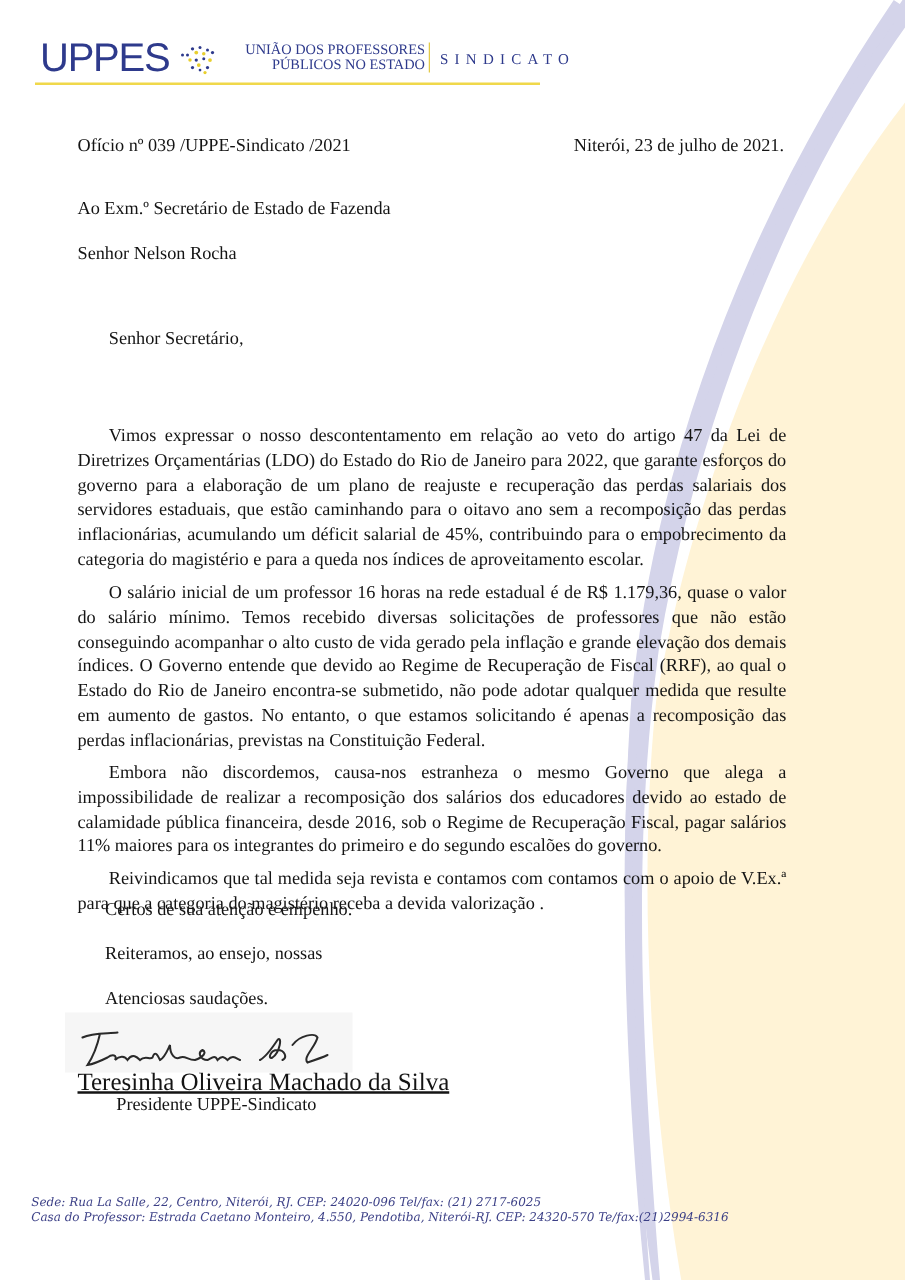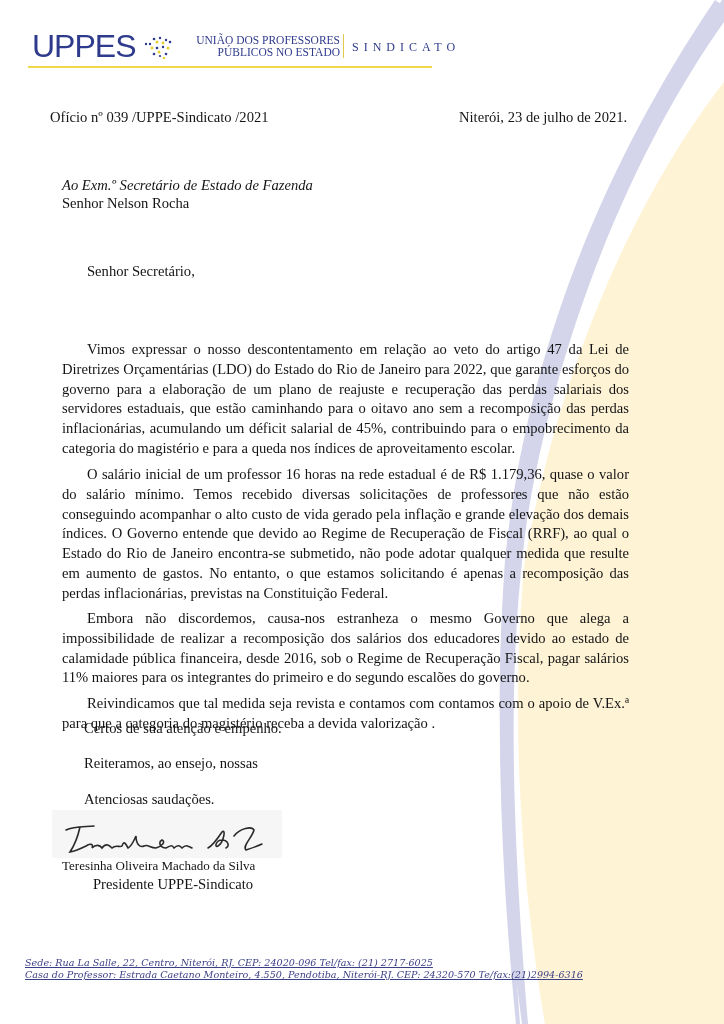--- a/index.html
+++ b/index.html
@@ -24,21 +24,21 @@
     
     .t { position: absolute; font-size: 14.6px; line-height: 20px; white-space: nowrap; }
     .para { position: absolute; left: 62px; width: 567px; font-size: 14.6px; line-height: 19.8px;
       text-align: justify; text-indent: 25px; margin-top: 44px; }
 
     .sig-block { position: absolute; left: 52px; top: 810px; width: 230px; height: 90px; }
     .sig-bg { position: absolute; left: 0; top: 0; width: 230px; height: 48px; background: #f6f6f6; }
     .sig-svg { position: absolute; left: 10px; top: 8px; }
 
     .footer { position: absolute; left: 25px; top: 957px; font-family: "DejaVu Serif", serif;
-      font-style: italic; font-size: 9.6px; line-height: 12.2px; color: #3b3f86; white-space: nowrap; text-decoration: underline; }
+      font-style: italic; font-size: 9.6px; line-height: 12.2px; color: #3b3f86; white-space: nowrap; }
     .footer div { white-space: nowrap; }
   </style>
 </head>
 <body>
 
 <svg class="bg" width="724" height="1024" viewBox="0 0 724 1024">
 
   <path d="M724,82 C640,190 560,360 525,560 C510,700 520,880 545,1024 L724,1024 Z" fill="#fff3d6"></path>
 
   <path d="M724,0 L724,22 C640,140 560,320 527,520 C508,660 510,800 528,1024 L522,1024 C500,860 496,700 503,600 C515,400 590,190 722,0 Z" fill="#d4d4ea"></path>
@@ -74,43 +74,43 @@
     </svg>
     <div class="logo-union">
       <div>UNIÃO DOS PROFESSORES</div>
       <div>PÚBLICOS NO ESTADO</div>
     </div>
     <div class="logo-divider"></div>
     <div class="logo-sindicato">SINDICATO</div>
   </div>
   <div class="logo-rule"></div>
 
-  <div class="t" style="left:50px; top:107px;">Ofício nº 039 /UPPE-Sindicato /2021</div>
+  <div class="t" style="left:62px; top:107px;">Ofício nº 039 /UPPE-Sindicato /2021</div>
   <div class="t" style="left:459px; top:107px;">Niterói, 23 de julho de 2021.</div>
 
-  <div class="t" style="left:62px; top:175px;font-style:italic;">Ao Exm.º Secretário de Estado de Fazenda</div>
+  <div class="t" style="left:62px; top:157px;">Ao Exm.º Secretário de Estado de Fazenda</div>
   <div class="t" style="left:62px; top:193px;">Senhor Nelson Rocha</div>
 
   <div class="t" style="left:87px; top:261px;">Senhor Secretário,</div>
 
   <div class="para" style="top:296px;">Vimos expressar o nosso descontentamento em relação ao veto do artigo 47 da Lei de Diretrizes Orçamentárias (LDO) do Estado do Rio de Janeiro para 2022, que garante esforços do governo para a elaboração de um plano de reajuste e recuperação das perdas salariais dos servidores estaduais, que estão caminhando para o oitavo ano sem a recomposição das perdas inflacionárias, acumulando um déficit salarial de 45%, contribuindo para o empobrecimento  da categoria do magistério e para a queda nos índices de aproveitamento escolar.</div>
   <div class="para" style="top:421px;">O salário inicial de um professor 16 horas na rede estadual é de R$ 1.179,36, quase o valor do salário mínimo. Temos recebido diversas solicitações de professores que não estão conseguindo acompanhar o alto custo de vida gerado pela inflação e grande elevação dos demais índices. O Governo entende que devido ao Regime de Recuperação de Fiscal (RRF), ao qual o Estado do Rio de Janeiro encontra-se submetido, não pode adotar qualquer medida que resulte em aumento de gastos. No entanto, o que estamos solicitando é apenas a recomposição das perdas inflacionárias, previstas na Constituição Federal.</div>
   <div class="para" style="top:565px;">Embora não discordemos, causa-nos estranheza o mesmo Governo que alega a impossibilidade de realizar a recomposição dos salários dos educadores devido ao estado de calamidade pública financeira, desde 2016, sob o Regime de Recuperação Fiscal, pagar salários 11% maiores para os integrantes do primeiro e do segundo escalões do governo.</div>
   <div class="para" style="top:650px;">Reivindicamos que tal medida seja revista e contamos com contamos com o apoio de V.Ex.ª para que a categoria do magistério receba a devida valorização .</div>
 
   <div class="t" style="left:84px; top:718px;">Certos de sua atenção e empenho.</div>
   <div class="t" style="left:84px; top:753px;">Reiteramos, ao ensejo, nossas</div>
   <div class="t" style="left:84px; top:789px;">Atenciosas saudações.</div>
 
   <div class="sig-block">
     <div class="sig-bg"></div>
     <svg class="sig-svg" width="210" height="40" viewBox="0 0 210 40">
       <path d="M4,12 C12,8 24,9 32,8 M18,9 C16,18 12,28 8,34 C14,33 20,30 24,28 C28,25 32,26 30,30 C34,26 38,27 40,30 C44,24 48,28 50,30 C54,26 58,30 60,28 C62,22 64,26 66,30 C70,28 72,22 74,18 C74,26 78,30 82,28 C86,26 88,30 94,30 C100,28 104,24 100,22 C96,24 98,30 104,30 C108,28 110,26 112,30 C116,26 118,28 120,30 C124,26 126,28 130,30 M146,30 C150,28 156,20 160,14 C164,10 162,24 156,28 C152,30 154,22 160,22 C166,22 168,28 164,30 M172,18 C178,10 190,8 192,12 C190,20 180,28 184,32 C190,30 196,28 200,26" fill="none" stroke="#2a2a2a" stroke-width="1.6" stroke-linecap="round"></path>
     </svg>
-    <div class="t" style="left:10px; top:46px; font-size:13px;">Teresinha Oliveira Machado da Silva</div>
+    <div class="t" style="left:10px; top:46px; font-size:20px;text-decoration:underline;">Teresinha Oliveira Machado da Silva</div>
     <div class="t" style="left:28px; top:64px; font-size:14.6px;margin-left:13px;">Presidente  UPPE-Sindicato</div>
   </div>
 
   <div class="footer">
     <div>Sede: Rua La Salle, 22, Centro, Niterói, RJ. CEP: 24020-096 Tel/fax: (21) 2717-6025</div>
     <div>Casa do Professor: Estrada Caetano Monteiro, 4.550, Pendotiba, Niterói-RJ. CEP: 24320-570 Te/fax:(21)2994-6316</div>
   </div>
 </div>
 
 </body></html>

